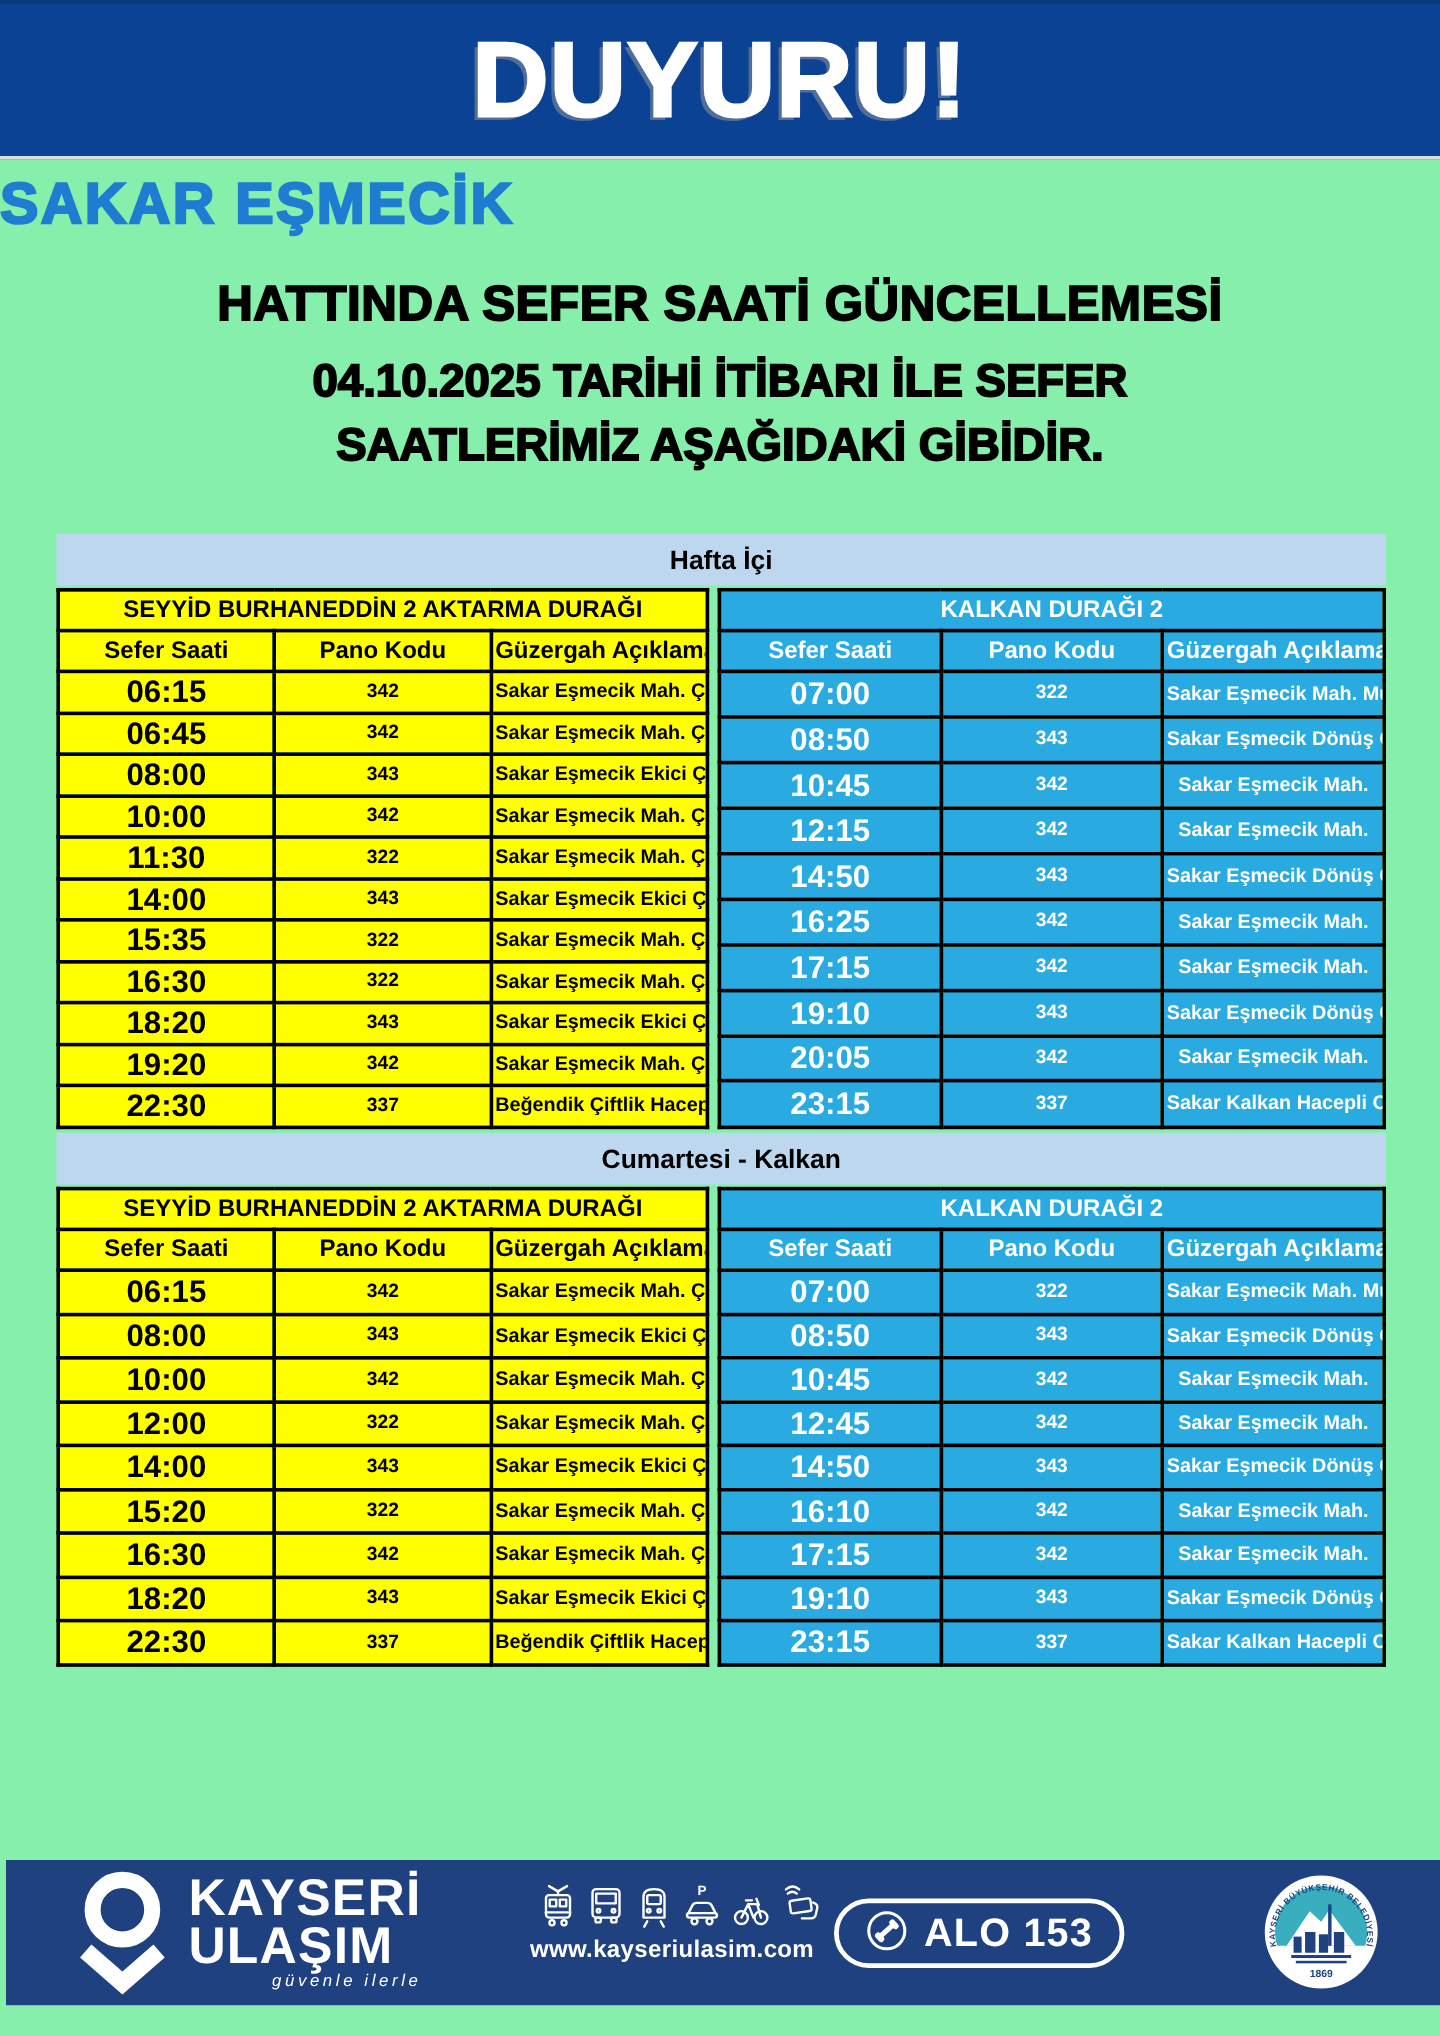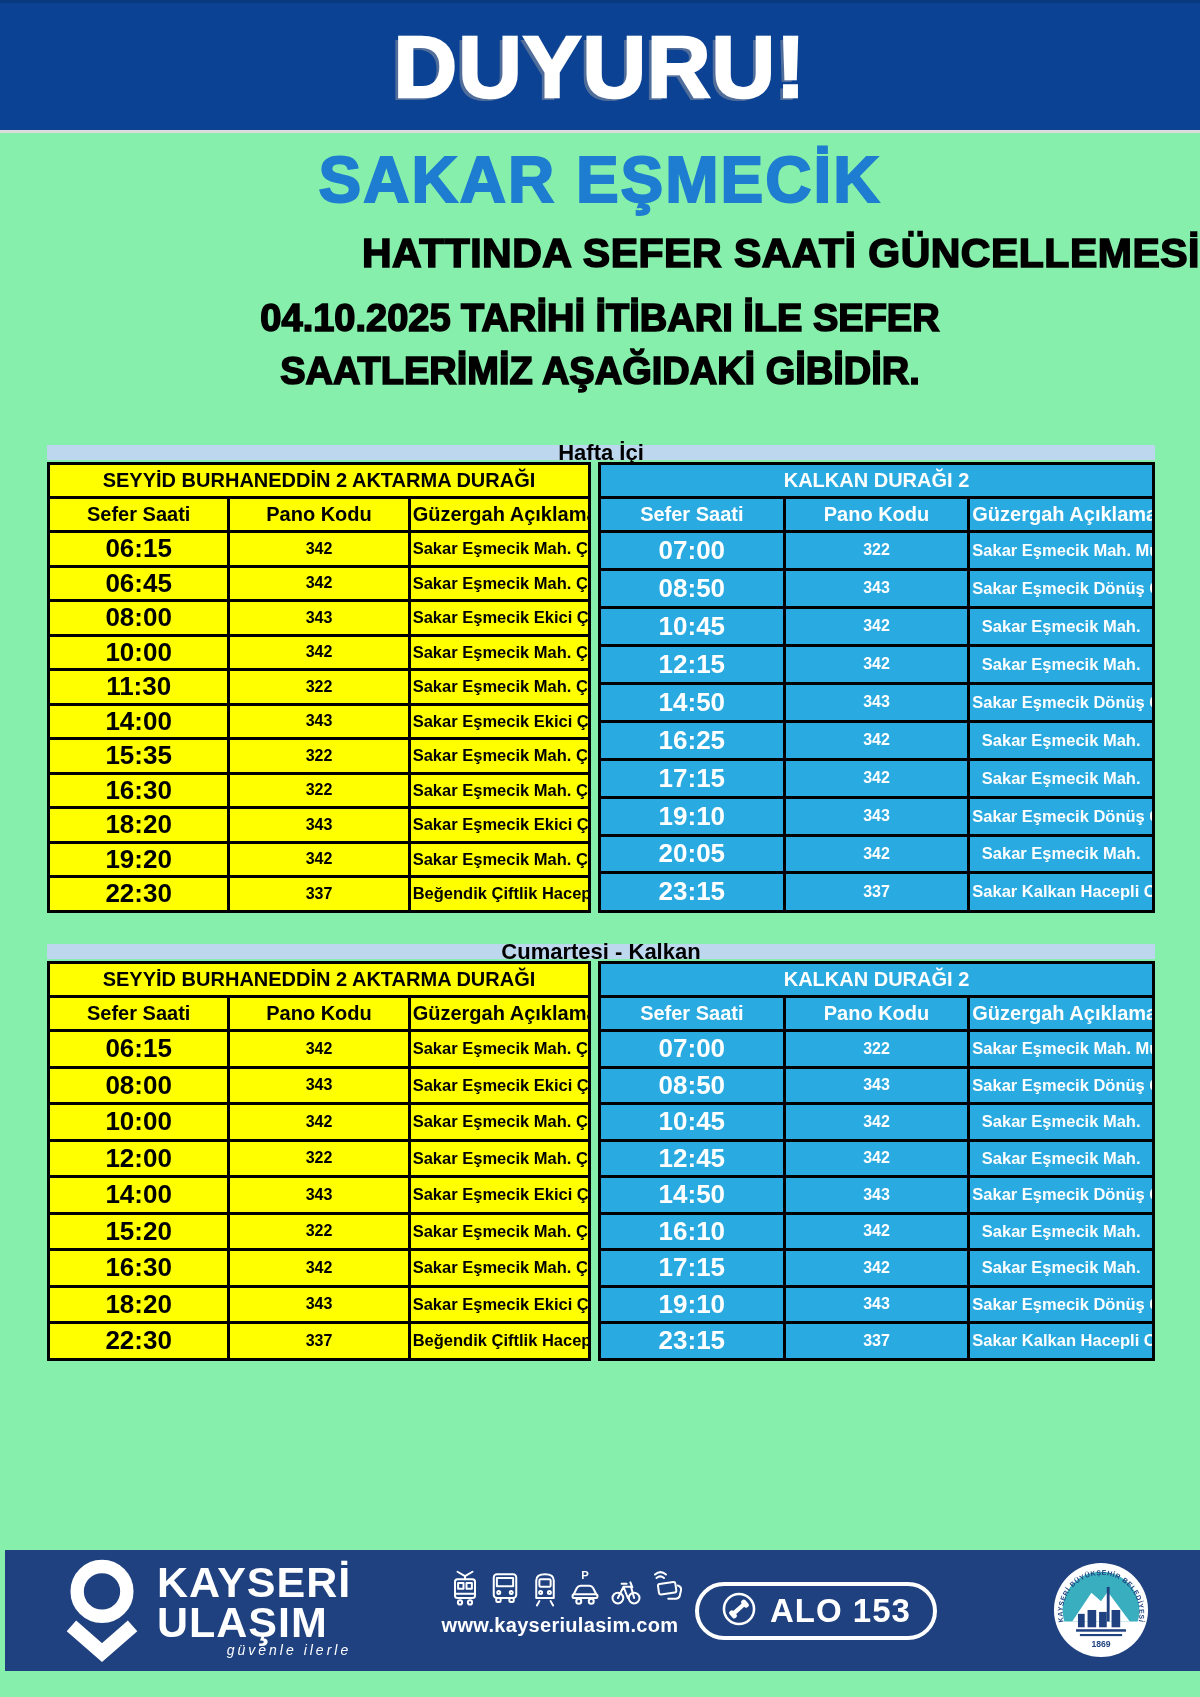--- a/index.html
+++ b/index.html
@@ -14,40 +14,40 @@
     background:#0B4294;border-top:3px solid #093a7e;border-bottom:3px solid #dcdcdc;
     display:flex;align-items:center;justify-content:center;box-sizing:border-box;
   }
   .banner-title{
     color:#ffffff;font-size:88px;font-weight:bold;letter-spacing:1px;
     -webkit-text-stroke:2.5px #ffffff;
     text-shadow:-4px 3px 0 rgba(140,146,158,.55);
   }
   
   .route-title{
-    position:absolute;left:0;top:143px;width:1200px;text-align:center;
-    color:#1E7DD0;font-size:64px;font-weight:bold;letter-spacing:2px;
+    position:absolute;left:0;top:143px;width:1200px;
+    color:#1E7DD0;font-size:48px;font-weight:bold;letter-spacing:2px;
     -webkit-text-stroke:2px #1E7DD0;
   }
   .subtitle{
-    position:absolute;left:0;top:230px;width:1200px;text-align:right;
+    position:absolute;left:0;top:230px;width:1200px;text-align:center;
     color:#000;font-size:41px;font-weight:bold;letter-spacing:0.5px;
     -webkit-text-stroke:1.6px #000;
   }
   .date-lines{
     position:absolute;left:0;top:292px;width:1200px;text-align:center;
     color:#000;font-size:38px;font-weight:bold;line-height:53px;
     -webkit-text-stroke:1.6px #000;
   }
   
   .schedule{position:absolute;left:47px;width:1108px;}
   .schedule.weekday{top:445px;}
   .schedule.weekend{top:944px;}
   .period-band{
-    height:15px;background:#BDD7EE;display:flex;align-items:center;justify-content:center;
+    height:43px;background:#BDD7EE;display:flex;align-items:center;justify-content:center;
     font-size:22px;font-weight:bold;color:#000;
   }
   .tables{display:flex;gap:7px;margin-top:2px;}
   table.tbl{border-collapse:collapse;table-layout:fixed;border:3px solid #000;}
   table.tbl.left-t{width:544px;flex:0 0 544px;}
   table.tbl.right-t{width:557px;flex:0 0 557px;}
   .tbl th,.tbl td{
     border:3px solid #000;text-align:center;vertical-align:middle;
     padding:0 2px;overflow:hidden;white-space:nowrap;
   }

